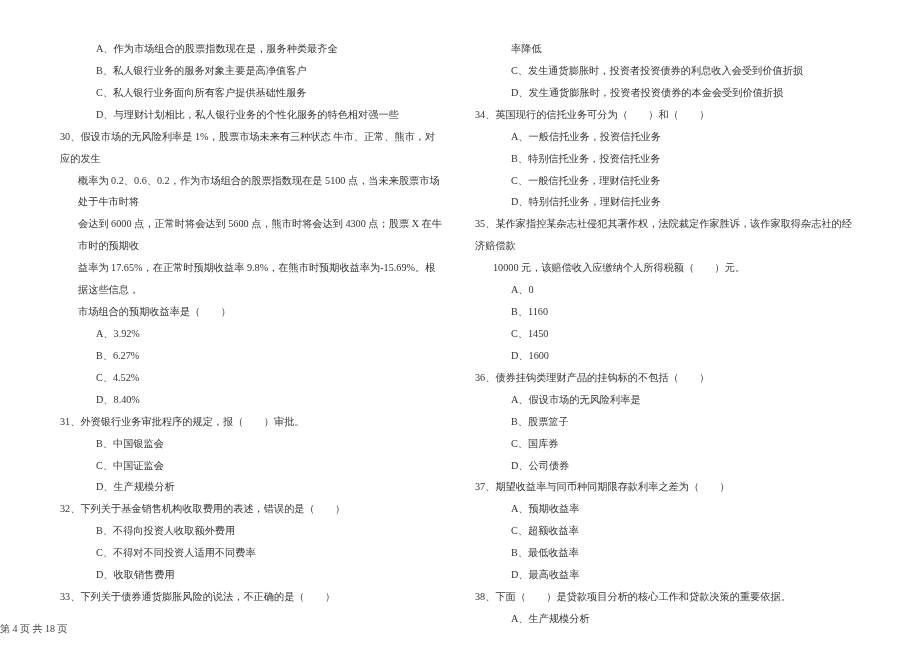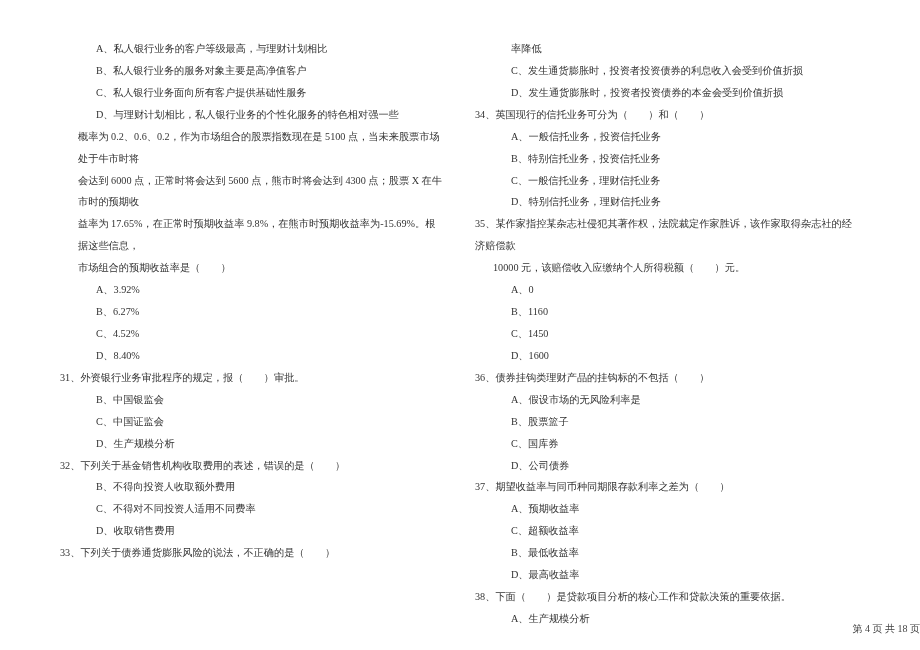--- a/index.html
+++ b/index.html
@@ -29,36 +29,37 @@
       padding-left: 0;
     }
     .q-cont {
       padding-left: 18px;
     }
     .footer {
       position: absolute;
       bottom: 14px;
       left: 0;
       right: 0;
-      text-align: right;
+      text-align: left;
       font-size: 10px;
       color: #444;
     }
   </style>
 </head>
 <body>
 
 <div class="page">
 
   <div class="col">
-    <div class="option">A、私人银行业务的客户等级最高，与理财计划相比</div>
+    <div class="option">A、作为市场组合的股票指数现在是，服务种类最齐全</div>
     <div class="option">B、私人银行业务的服务对象主要是高净值客户</div>
     <div class="option">C、私人银行业务面向所有客户提供基础性服务</div>
     <div class="option">D、与理财计划相比，私人银行业务的个性化服务的特色相对强一些</div>
 
+    <div class="question">30、假设市场的无风险利率是 1%，股票市场未来有三种状态 牛市、正常、熊市，对应的发生</div>
     <div class="q-cont">概率为 0.2、0.6、0.2，作为市场组合的股票指数现在是 5100 点，当未来股票市场处于牛市时将</div>
     <div class="q-cont">会达到 6000 点，正常时将会达到 5600 点，熊市时将会达到 4300 点；股票 X 在牛市时的预期收</div>
     <div class="q-cont">益率为 17.65%，在正常时预期收益率 9.8%，在熊市时预期收益率为-15.69%。根据这些信息，</div>
     <div class="q-cont">市场组合的预期收益率是（　　）</div>
     <div class="option">A、3.92%</div>
     <div class="option">B、6.27%</div>
     <div class="option">C、4.52%</div>
     <div class="option">D、8.40%</div>
 
     <div class="question">31、外资银行业务审批程序的规定，报（　　）审批。</div>

